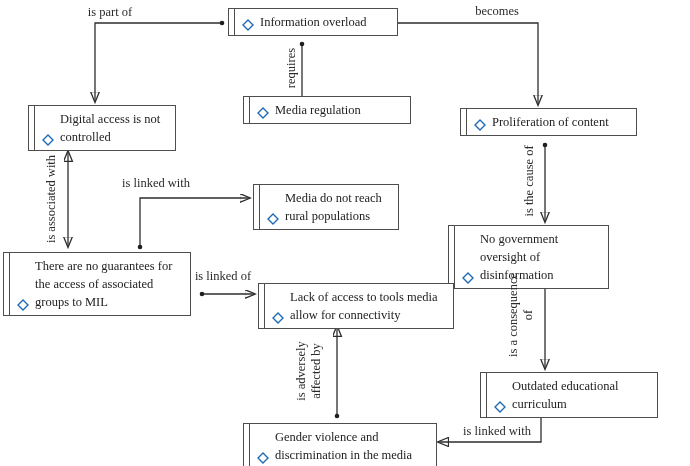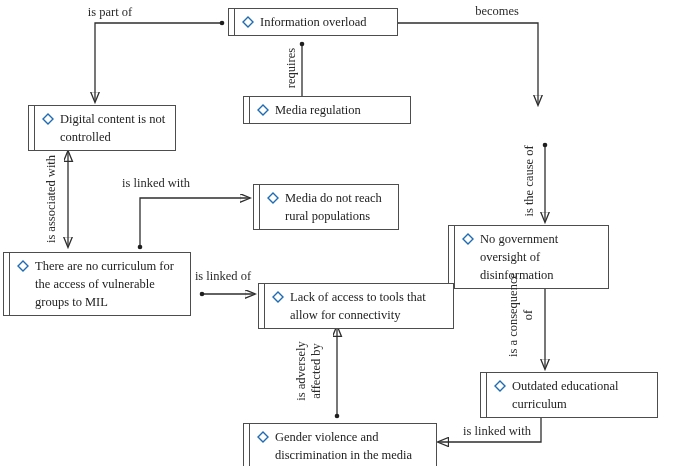--- a/index.html
+++ b/index.html
@@ -5,21 +5,21 @@
   html,body { margin:0; padding:0; background:#ffffff; }
   .canvas {
     position:relative; width:690px; height:466px; overflow:hidden;
     font-family:"Liberation Serif", serif; background:#ffffff;
   }
   .edges-svg { position:absolute; left:0; top:0; width:690px; height:466px; }
   .edges-svg path { fill:none; stroke:#2e2e2e; stroke-width:1.3; }
   .node {
     position:absolute; box-sizing:border-box; background:#ffffff;
     border:1.5px solid #4d4d4d;
-    display:flex; align-items:flex-start; gap:6px;
+    display:flex; align-items:flex-end; gap:6px;
     padding:4px 4px 4px 13px;
     font-size:12.5px; line-height:18px; color:#222222;
   }
   .node::before {
     content:""; position:absolute; left:4.5px; top:0; bottom:0; width:0;
     border-left:1.2px solid #4d4d4d;
   }
   .diamond { flex:0 0 auto; margin-top:3px; }
   .nlabel { display:block; }
   .elabel {
@@ -59,57 +59,63 @@
     <svg class="diamond" width="12" height="12" viewBox="0 0 12 12">
       <path d="M6 1 L11 6 L6 11 L1 6 Z" fill="#ffffff" stroke="#1d6bb3" stroke-width="1.4"></path>
       </svg>
     <span class="nlabel">Information overload</span>
   </div>
 
   <div class="node" style="left:28px;top:105px;width:148px;min-height:42px">
     <svg class="diamond" width="12" height="12" viewBox="0 0 12 12">
       <path d="M6 1 L11 6 L6 11 L1 6 Z" fill="#ffffff" stroke="#1d6bb3" stroke-width="1.4"></path>
       </svg>
-    <span class="nlabel">Digital content is not controlled</span>
+    <span class="nlabel">Digital access is not controlled</span>
   </div>
 
   <div class="node" style="left:243px;top:96px;width:168px;min-height:28px">
     <svg class="diamond" width="12" height="12" viewBox="0 0 12 12">
       <path d="M6 1 L11 6 L6 11 L1 6 Z" fill="#ffffff" stroke="#1d6bb3" stroke-width="1.4"></path>
       </svg>
     <span class="nlabel">Media regulation</span>
   </div>
 
+  <div class="node" style="left:460px;top:108px;width:177px;min-height:27px">
+    <svg class="diamond" width="12" height="12" viewBox="0 0 12 12">
+      <path d="M6 1 L11 6 L6 11 L1 6 Z" fill="#ffffff" stroke="#1d6bb3" stroke-width="1.4"></path>
+      </svg>
+    <span class="nlabel">Proliferation of content</span>
+  </div>
 
   <div class="node" style="left:253px;top:184px;width:146px;min-height:41px">
     <svg class="diamond" width="12" height="12" viewBox="0 0 12 12">
       <path d="M6 1 L11 6 L6 11 L1 6 Z" fill="#ffffff" stroke="#1d6bb3" stroke-width="1.4"></path>
       </svg>
     <span class="nlabel">Media do not reach rural populations</span>
   </div>
 
   <div class="node" style="left:448px;top:225px;width:161px;min-height:41px">
     <svg class="diamond" width="12" height="12" viewBox="0 0 12 12">
       <path d="M6 1 L11 6 L6 11 L1 6 Z" fill="#ffffff" stroke="#1d6bb3" stroke-width="1.4"></path>
       </svg>
     <span class="nlabel">No government oversight of disinformation</span>
   </div>
 
   <div class="node" style="left:3px;top:252px;width:188px;min-height:57px">
     <svg class="diamond" width="12" height="12" viewBox="0 0 12 12">
       <path d="M6 1 L11 6 L6 11 L1 6 Z" fill="#ffffff" stroke="#1d6bb3" stroke-width="1.4"></path>
       </svg>
-    <span class="nlabel">There are no curriculum for the access of vulnerable groups to MIL</span>
+    <span class="nlabel">There are no guarantees for the access of associated groups to MIL</span>
   </div>
 
   <div class="node" style="left:258px;top:283px;width:196px;min-height:40px">
     <svg class="diamond" width="12" height="12" viewBox="0 0 12 12">
       <path d="M6 1 L11 6 L6 11 L1 6 Z" fill="#ffffff" stroke="#1d6bb3" stroke-width="1.4"></path>
       </svg>
-    <span class="nlabel">Lack of access to tools that allow for connectivity</span>
+    <span class="nlabel">Lack of access to tools media allow for connectivity</span>
   </div>
 
   <div class="node" style="left:480px;top:372px;width:178px;min-height:28px">
     <svg class="diamond" width="12" height="12" viewBox="0 0 12 12">
       <path d="M6 1 L11 6 L6 11 L1 6 Z" fill="#ffffff" stroke="#1d6bb3" stroke-width="1.4"></path>
       </svg>
     <span class="nlabel">Outdated educational curriculum</span>
   </div>
 
   <div class="node" style="left:243px;top:423px;width:194px;min-height:39px">

